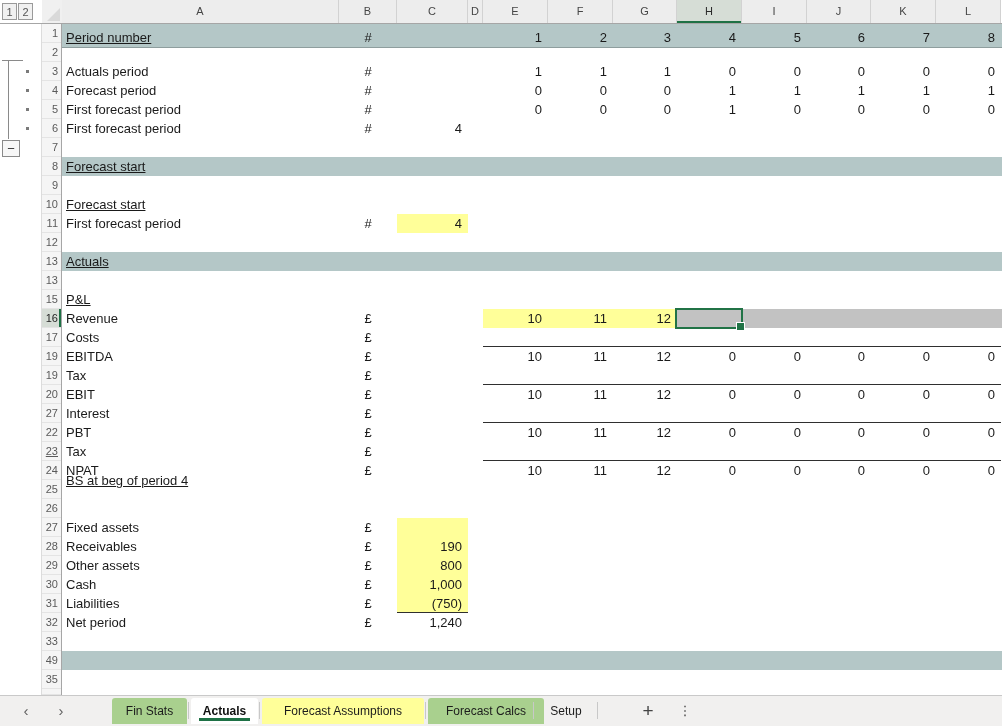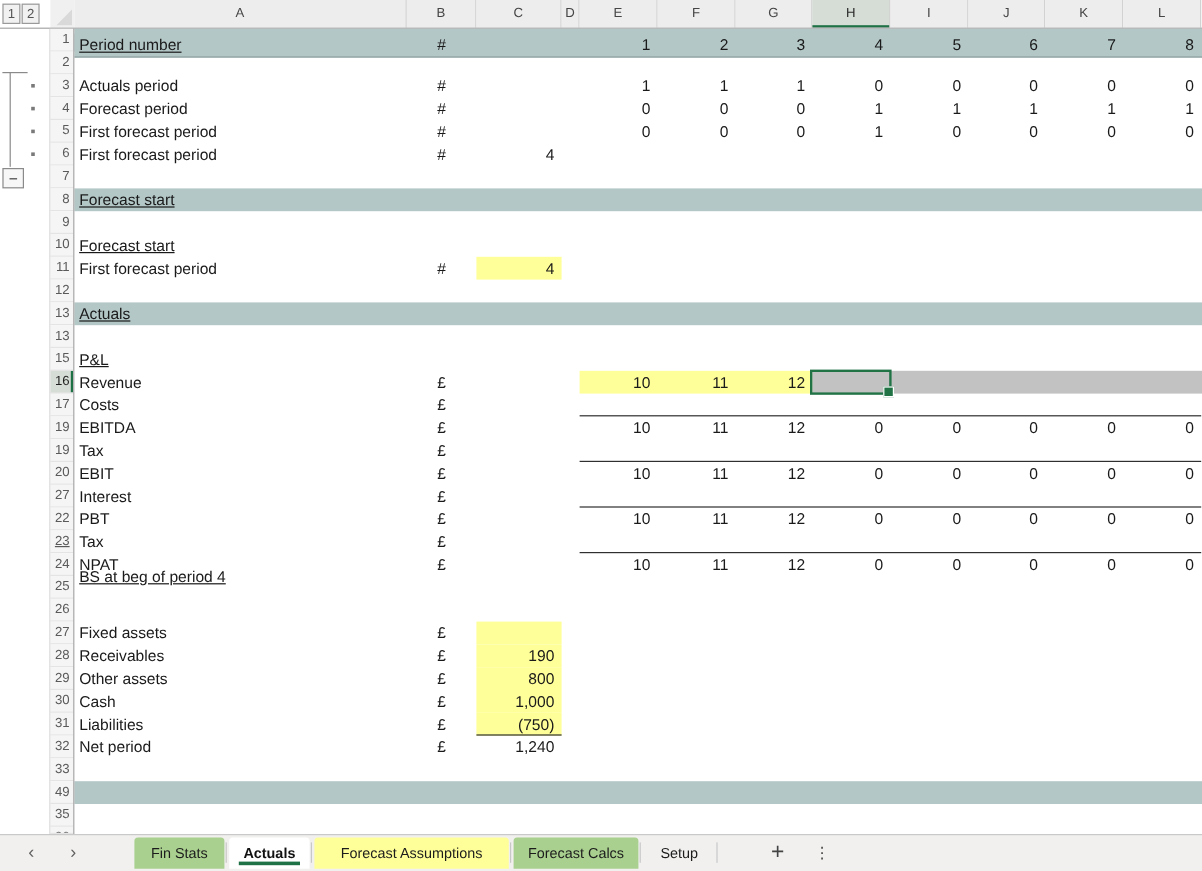--- a/index.html
+++ b/index.html
@@ -337,21 +337,21 @@
   <div class="tabbar">
     <div class="navarr" style="left:18px;">‹</div>
     <div class="navarr" style="left:53px;">›</div>
     <div id="tabs">
         <div class="stab green" style="left: 112px; width: 75px;">Fin Stats</div>
         <div class="tabdiv" style="left: 188px;"></div>
         <div class="stab active" style="left: 191px; width: 67px;">Actuals<div class="stab-underline"></div></div>
         <div class="tabdiv" style="left: 259px;"></div>
         <div class="stab yellowt" style="left: 262px; width: 162px;">Forecast Assumptions</div>
         <div class="tabdiv" style="left: 425px;"></div>
-        <div class="stab green" style="left: 428px; width: 104px;">Forecast Calcs</div>
+        <div class="stab green" style="left: 428px; width: 116px;">Forecast Calcs</div>
         <div class="tabdiv" style="left: 533px;"></div>
         <div class="stab" style="left: 536px; width: 60px;">Setup</div>
         <div class="tabdiv" style="left: 597px;"></div>
       </div>
     <div class="addbtn" style="left:636px;">+</div>
     <div class="morebtn" style="left:678px;">⋮</div>
 
   </div>
 </div>
 

